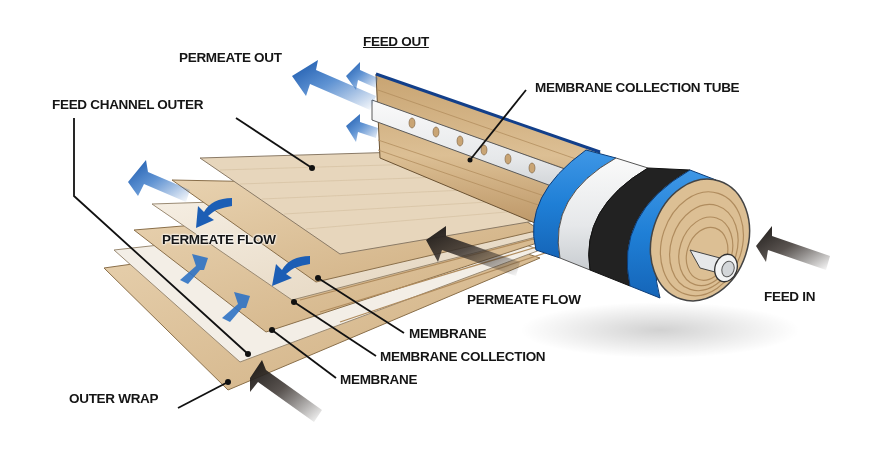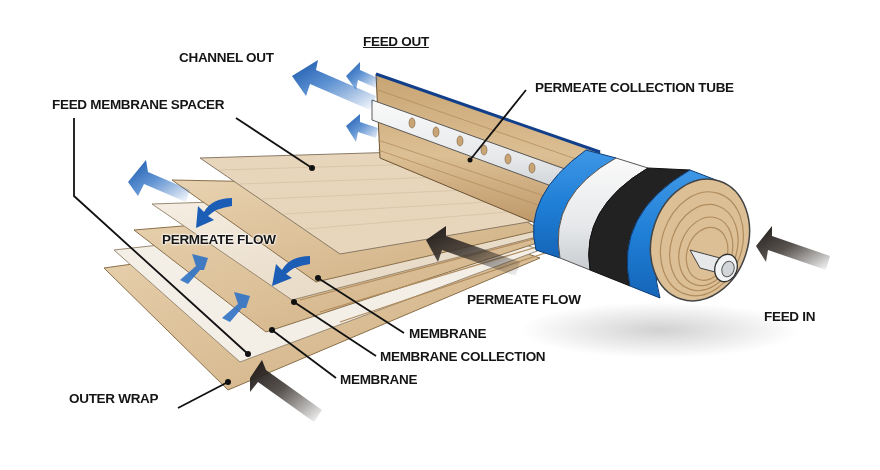--- a/index.html
+++ b/index.html
@@ -164,23 +164,23 @@
     <circle cx="312" cy="168" r="3"></circle>
     <circle cx="470" cy="160" r="2.5"></circle>
     <circle cx="318" cy="278" r="3"></circle>
     <circle cx="294" cy="302" r="3"></circle>
     <circle cx="272" cy="330" r="3"></circle>
     <circle cx="248" cy="354" r="3"></circle>
     <circle cx="228" cy="382" r="3"></circle>
   </g>
 </svg>
 
-<div class="lbl" style="left:179px;top:51px;">CHANNEL OUT</div>
+<div class="lbl" style="left:179px;top:51px;">PERMEATE OUT</div>
 <div class="lbl" style="left:363px;top:35px;text-decoration:underline;">FEED OUT</div>
-<div class="lbl" style="left:52px;top:98px;">FEED MEMBRANE SPACER</div>
-<div class="lbl" style="left:535px;top:81px;">PERMEATE COLLECTION TUBE</div>
+<div class="lbl" style="left:52px;top:98px;">FEED CHANNEL OUTER</div>
+<div class="lbl" style="left:535px;top:81px;">MEMBRANE COLLECTION TUBE</div>
 <div class="lbl halo" style="left:162px;top:233px;">PERMEATE FLOW</div>
 <div class="lbl" style="left:467px;top:293px;">PERMEATE FLOW</div>
-<div class="lbl" style="left:764px;top:290px;margin-top:20px;">FEED IN</div>
+<div class="lbl" style="left:764px;top:290px;">FEED IN</div>
 <div class="lbl" style="left:409px;top:327px;">MEMBRANE</div>
 <div class="lbl" style="left:380px;top:350px;">MEMBRANE COLLECTION</div>
 <div class="lbl" style="left:340px;top:373px;">MEMBRANE</div>
 <div class="lbl" style="left:69px;top:392px;">OUTER WRAP</div>
 
 </body></html>

